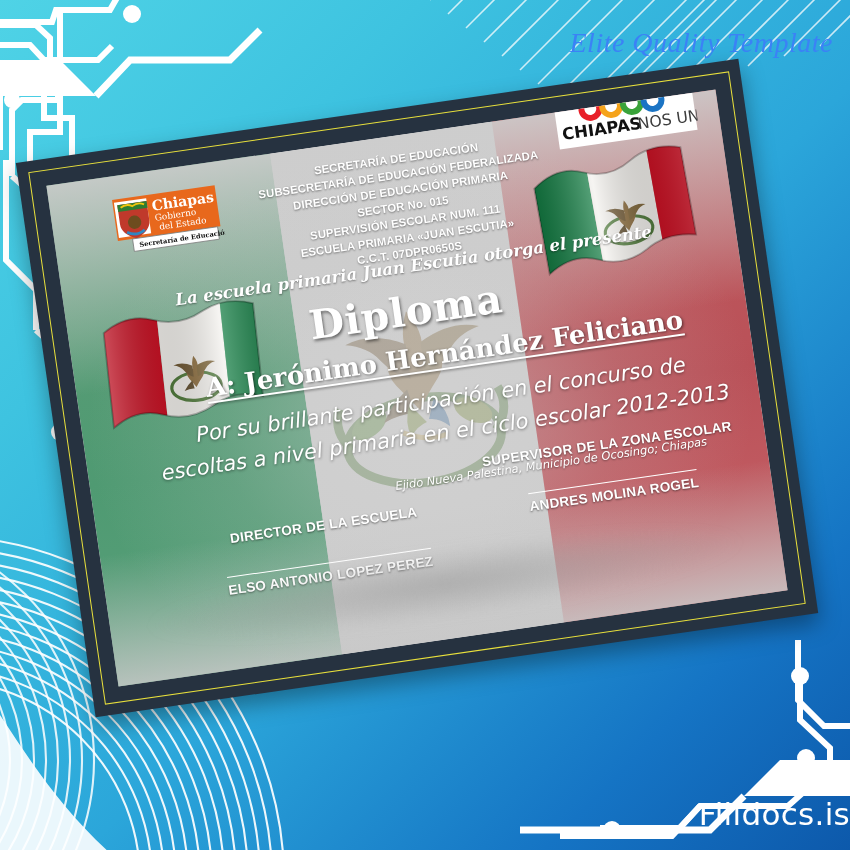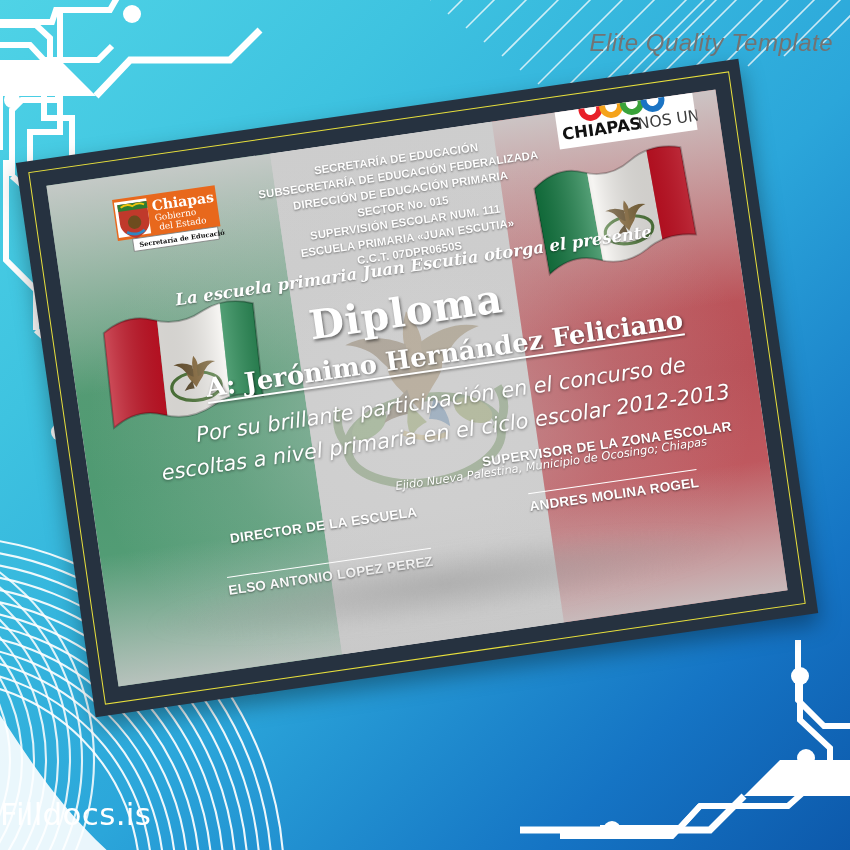--- a/index.html
+++ b/index.html
@@ -15,33 +15,33 @@
 
   
   .watermark {
     position: absolute;
     top: 14px; left: 500px;
     width: 345px; height: 58px;
     display: flex; align-items: center; justify-content: flex-end;
     padding-right: 12px;
   }
   .watermark-text {
-    font-size: 24px;
+    font-size: 28px;
     font-style: italic;
-    color: #737373;
+    color: #3b82f6;
     letter-spacing: .5px;
-    font-family: Liberation Sans, sans-serif;
+    font-family: Liberation Serif, serif;
     white-space: nowrap;
   }
 
   
   .footer {
     position: absolute;
     left: 0; right: 0; bottom: 18px;
-    text-align: left;
+    text-align: right;
     color: #ffffff;
     font-size: 31px;
     font-family: "DejaVu Sans", sans-serif;
     letter-spacing: .3px;
   }
 
   
   .cert-wrap {
     position: absolute;
     left: 52px;

